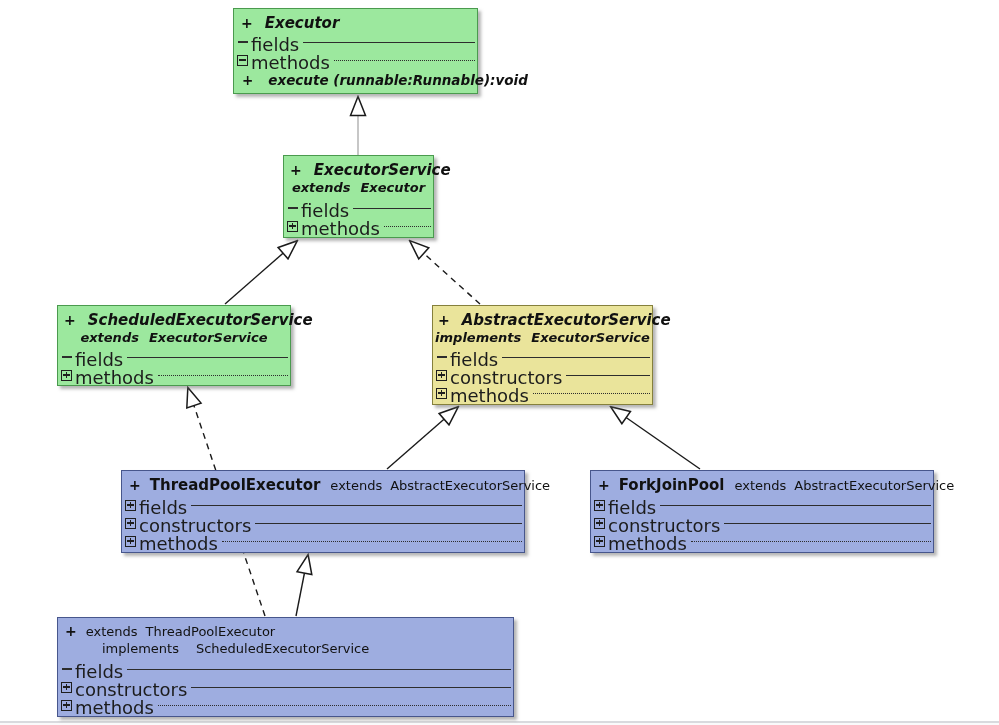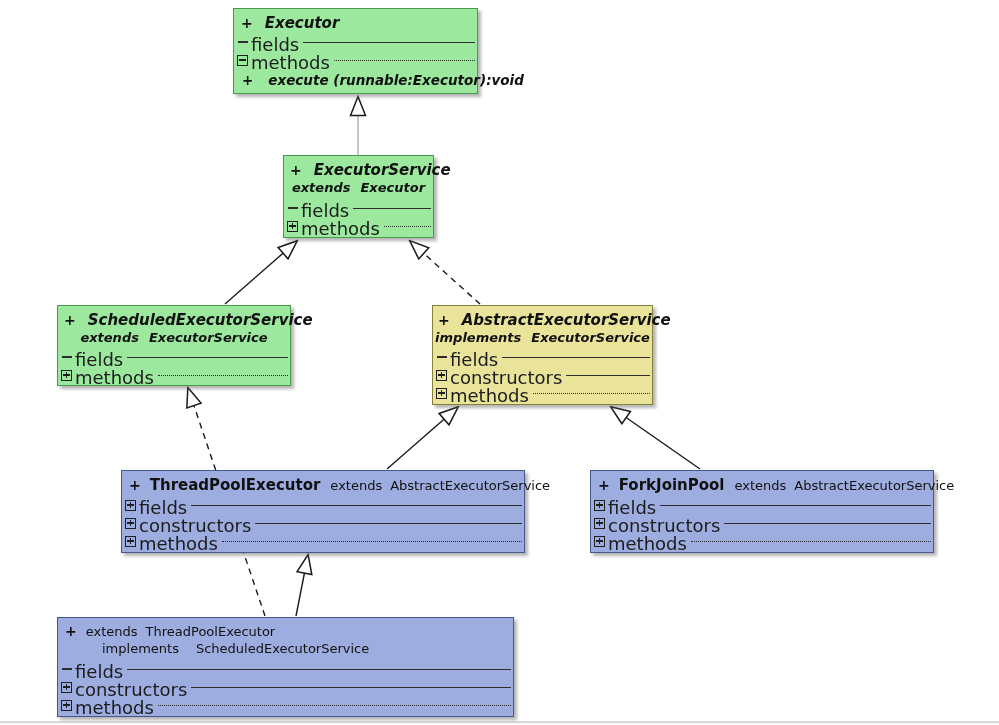--- a/index.html
+++ b/index.html
@@ -85,21 +85,21 @@
       <span class="mlabel">fields</span>
       <span class="ln solid"></span>
     </div>
     <div class="mrow">
       <span class="icon pm minus"></span>
       <span class="mlabel">methods</span>
       <span class="ln dot"></span>
     </div>
     <div class="methrow">
       <span>+</span>
-      <span class="msig">execute (runnable:Executor):void</span>
+      <span class="msig">execute (runnable:Runnable):void</span>
     </div>
   </div>
 
   <div class="box green" style="left:283px;top:155px;width:151px;height:83px;">
     <div class="trow" style="padding-left:6px;">
       <span class="vis">+</span>
       <span class="cname">ExecutorService</span>
     </div>
     <div class="subrow">
       <span class="kw">extends</span>

